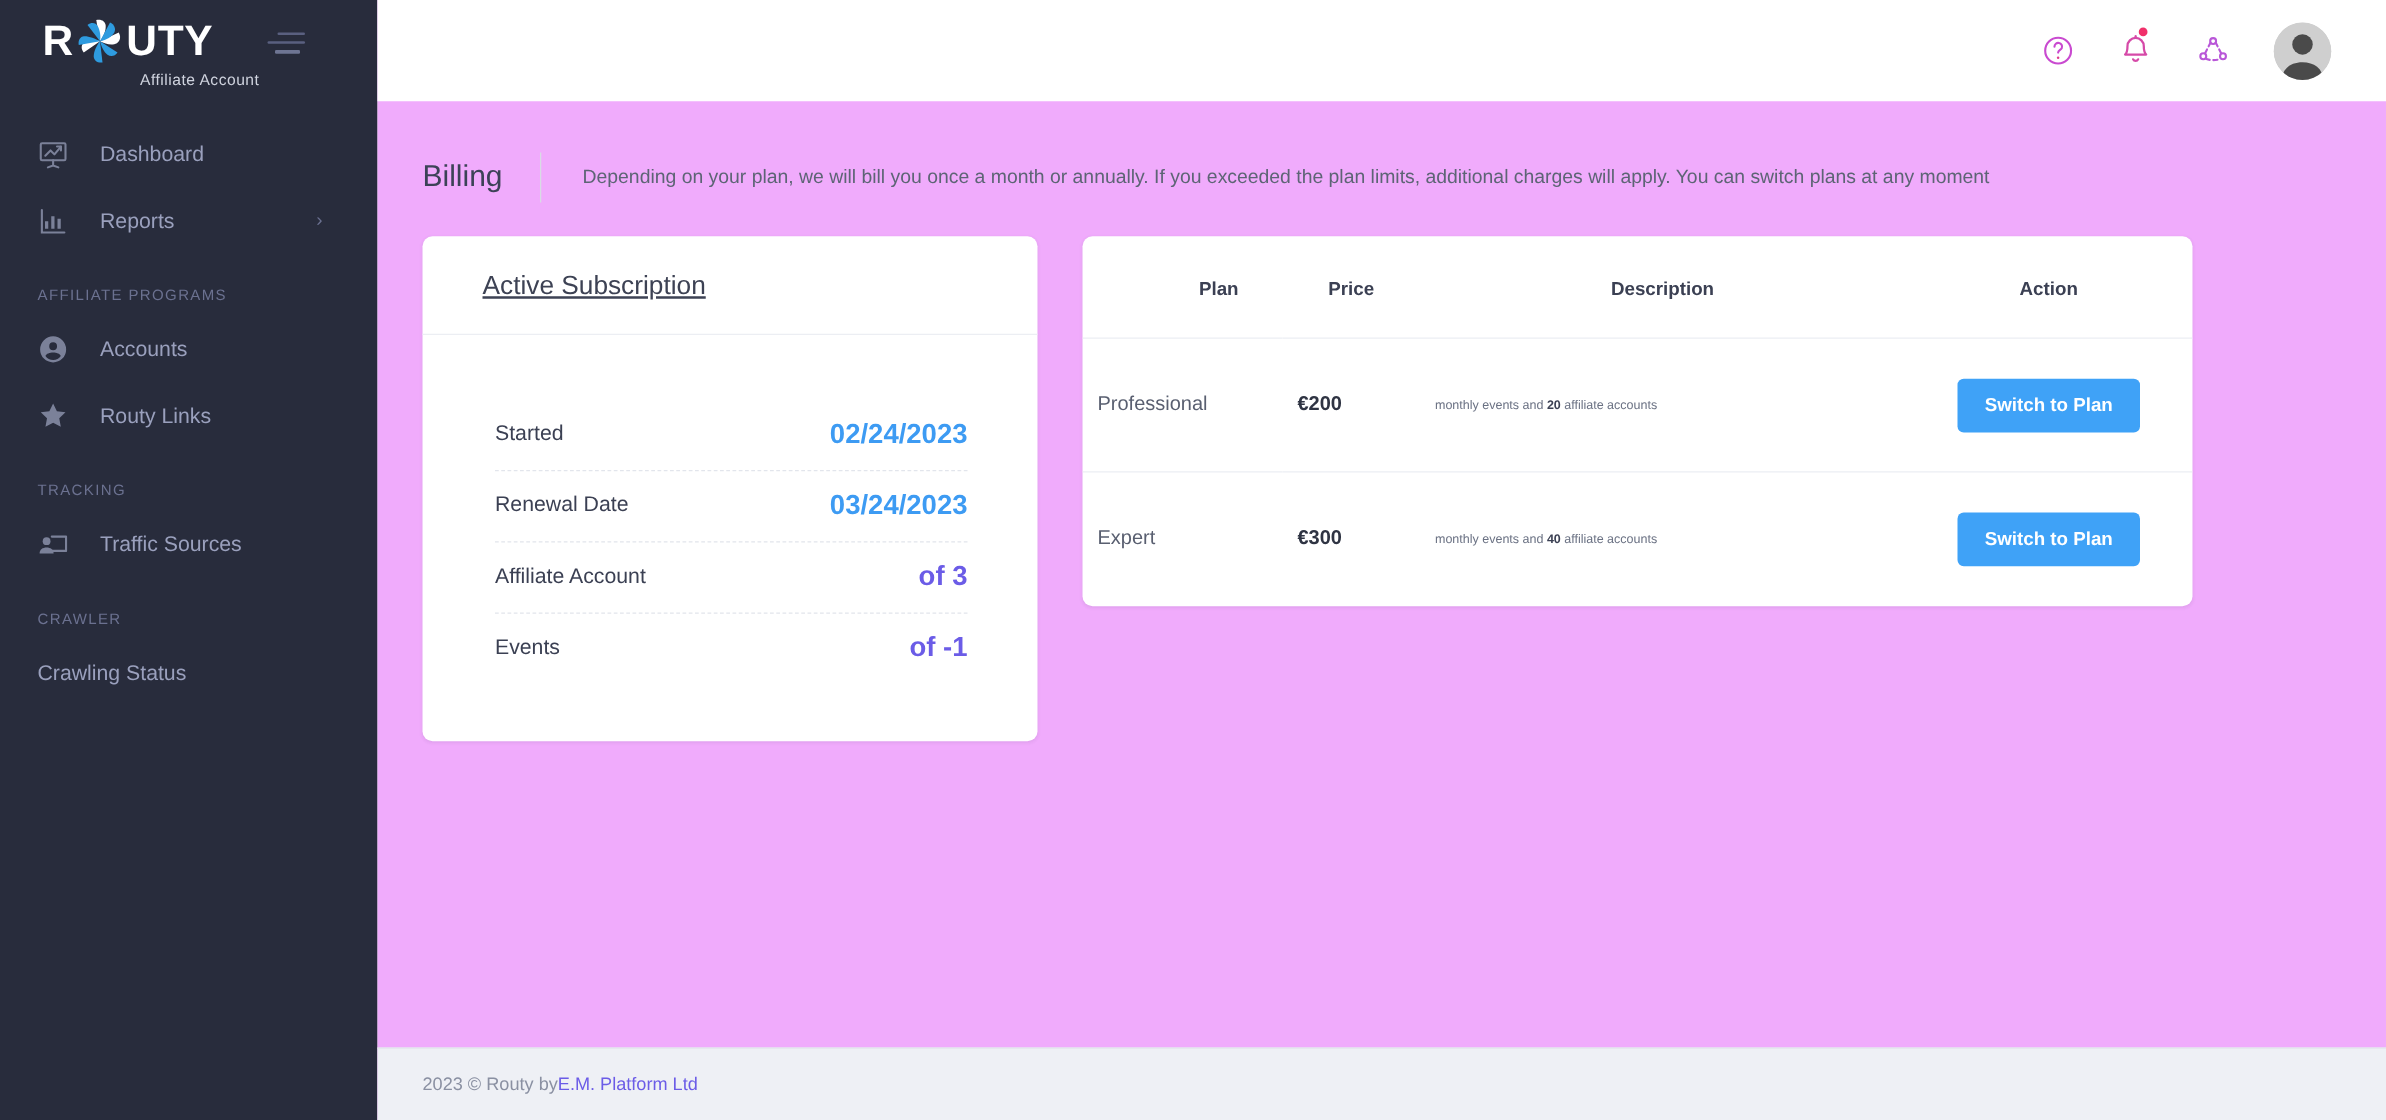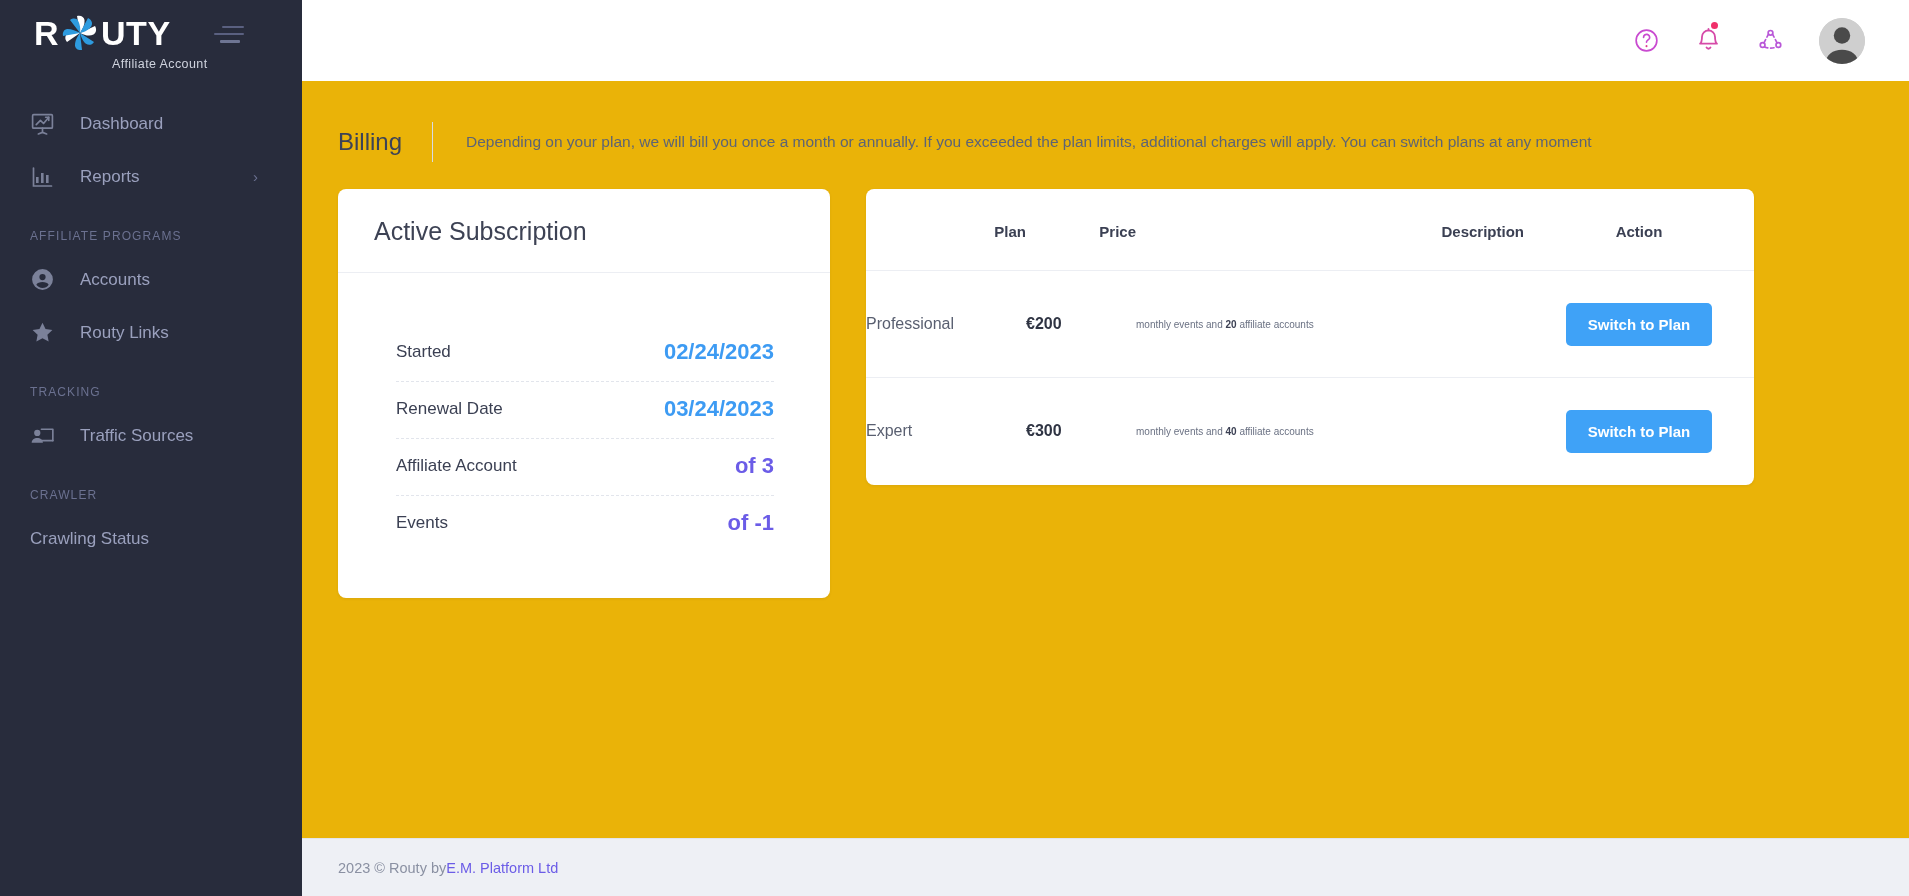--- a/index.html
+++ b/index.html
@@ -65,21 +65,21 @@
   .nav-section {
     font-size: 12px; letter-spacing: 1.1px; color: #6b7190;
     padding: 26px 0 10px 30px; text-transform: uppercase;
   }
   .nav-item.no-icon { padding-left: 30px; }
   .nav-item.no-icon .nav-label { margin-left: 0; }
 
   
   .main {
     flex: 1; height: 896px; display: flex; flex-direction: column;
-    background: #eab308; position: relative;
+    background: #f0abfc; position: relative;
   }
   .topbar {
     height: 81px; background: #ffffff;
     display: flex; align-items: center; justify-content: flex-end;
     padding-right: 44px; gap: 0px;
   }
   .topbar-icon {
     width: 62px; height: 62px; display: flex; align-items: center;
     justify-content: center; cursor: pointer; position: relative;
   }
@@ -111,48 +111,48 @@
 
   .content { display: flex; padding: 16px 36px 0 36px; gap: 36px; align-items: flex-start; }
 
   
   .card {
     background: #ffffff; border-radius: 8px;
     box-shadow: 0 1px 3px rgba(40,44,60,0.08);
   }
   .sub-card { width: 492px; }
   .sub-card-head {
-    padding: 28px 0 26px 36px; border-bottom: 1px solid #eceef3;
-    font-size: 25px; color: #3d4254; font-weight: 500;
+    padding: 28px 0 26px 48px; border-bottom: 1px solid #eceef3;
+    font-size: 21px; color: #3d4254; font-weight: 500; text-decoration: underline;
   }
   .sub-card-body { padding: 52px 56px 46px 58px; }
   .sub-row {
     display: flex; align-items: center; justify-content: space-between;
     padding: 14px 0 16px 0;
     border-bottom: 1px dashed #e2e5ec;
   }
   .sub-row:last-child { border-bottom: none; }
   .sub-label { font-size: 17px; color: #3b4053; font-weight: 500; }
   .sub-value { font-size: 22px; font-weight: bold; }
   .sub-value.blue { color: #3d9bf3; }
   .sub-value.purple { color: #6b5ce7; margin-left: 32px; }
 
   
   .plans-card { width: 888px; overflow: hidden; }
   .plans-table { width: 100%; border-collapse: collapse; }
   .plans-table th {
-    text-align: right; font-size: 15px; color: #3b4053; font-weight: bold;
+    text-align: center; font-size: 15px; color: #3b4053; font-weight: bold;
     padding: 34px 0 30px 0; border-bottom: 1px solid #eceef3;
   }
   .plans-table th.c-plan { padding-left: 58px; width: 160px; }
   .plans-table th.c-price { width: 110px; }
   .plans-table th.c-desc  { }
   .plans-table th.c-act   { text-align: center; width: 230px; }
   .plans-table td {
-    border-bottom: 1px solid #eceef3; padding: 0;
+    border-bottom: 1px solid #eceef3; padding: 12px;
     vertical-align: middle; height: 107px;
   }
   .plans-table tr:last-child td { border-bottom: none; }
   .td-plan {
     padding-left: 58px; font-size: 16px; color: #595f70;
   }
   .td-price { font-size: 16px; color: #2f3443; font-weight: bold; }
   .td-desc  { font-size: 10px; color: #6a7183; padding-top: 18px; }
   .td-desc b { color: #3b4053; font-weight: bold; }
   .td-act { text-align: center; }

